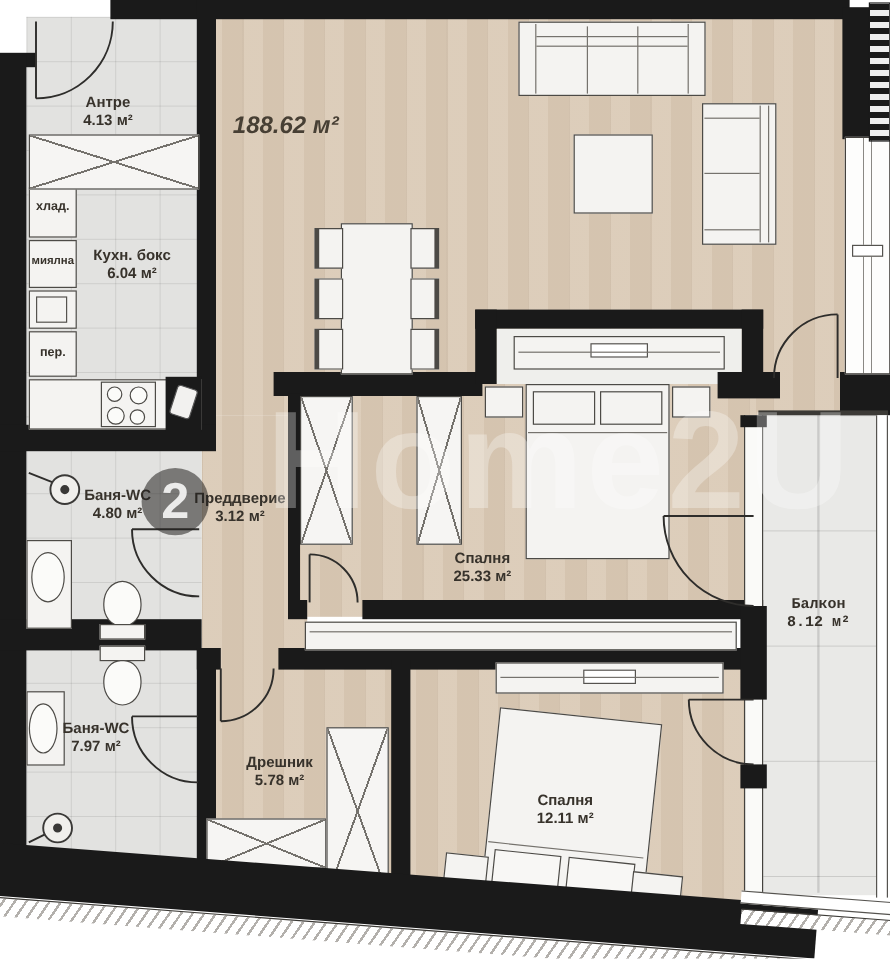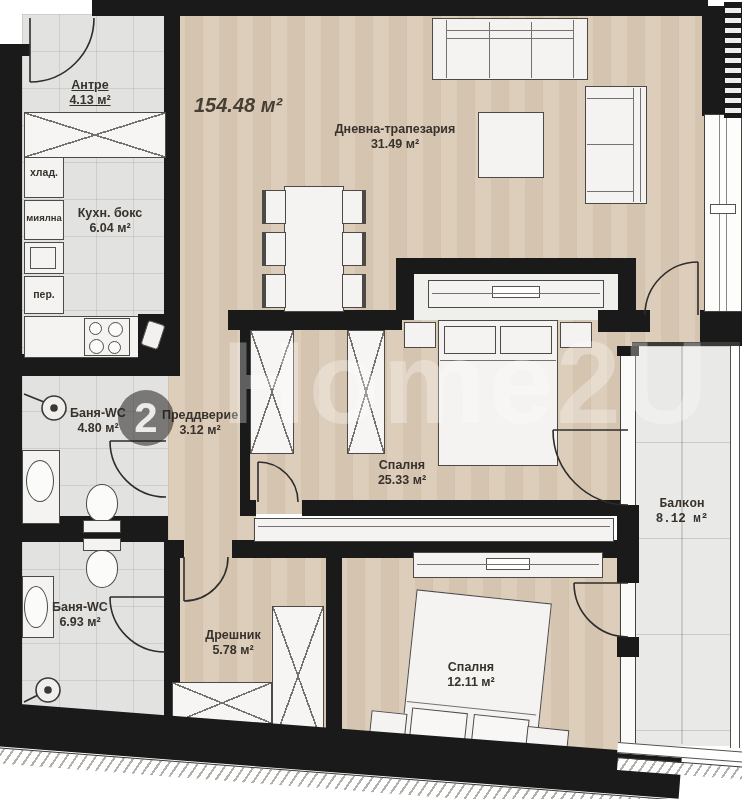--- a/index.html
+++ b/index.html
@@ -210,53 +210,49 @@
       <line x1="24" y1="702" x2="40" y2="694"></line>
     </g>
     <g stroke="#3a3937" stroke-width="1.6" fill="#f0efec">
       <circle cx="54" cy="408" r="12"></circle>
       <circle cx="54" cy="408" r="3" fill="#3a3937"></circle>
       <circle cx="48" cy="690" r="12"></circle>
       <circle cx="48" cy="690" r="3" fill="#3a3937"></circle>
     </g>
   </svg>
 
-  <div class="title-area" style="left:194px;top:94px;">154.48 м²</div>
-
-  <div class="room-label" style="left:90px;top:78px;text-decoration:underline;">
+  <div class="title-area" style="left:194px;top:94px;">188.62 м²</div>
+
+  <div class="room-label" style="left:90px;top:78px;">
     <div>Антре</div>
     <div>4.13 м²</div>
   </div>
   <div class="room-label" style="left:110px;top:206px;">
     <div>Кухн. бокс</div>
     <div>6.04 м²</div>
   </div>
-  <div class="room-label" style="left:395px;top:122px;">
-    <div>Дневна-трапезария</div>
-    <div>31.49 м²</div>
-  </div>
   <div class="room-label" style="left:98px;top:406px;">
     <div>Баня-WC</div>
     <div>4.80 м²</div>
   </div>
   <div class="room-label" style="left:200px;top:408px;">
     <div>Преддверие</div>
     <div>3.12 м²</div>
   </div>
   <div class="room-label" style="left:402px;top:458px;">
     <div>Спалня</div>
     <div>25.33 м²</div>
   </div>
   <div class="room-label" style="left:682px;top:497px;font-family:Liberation Mono, monospace;">
     <div>Балкон</div>
     <div>8.12 м²</div>
   </div>
   <div class="room-label" style="left:80px;top:600px;">
     <div>Баня-WC</div>
-    <div>6.93 м²</div>
+    <div>7.97 м²</div>
   </div>
   <div class="room-label" style="left:233px;top:628px;">
     <div>Дрешник</div>
     <div>5.78 м²</div>
   </div>
   <div class="room-label" style="left:471px;top:660px;">
     <div>Спалня</div>
     <div>12.11 м²</div>
   </div>
 

